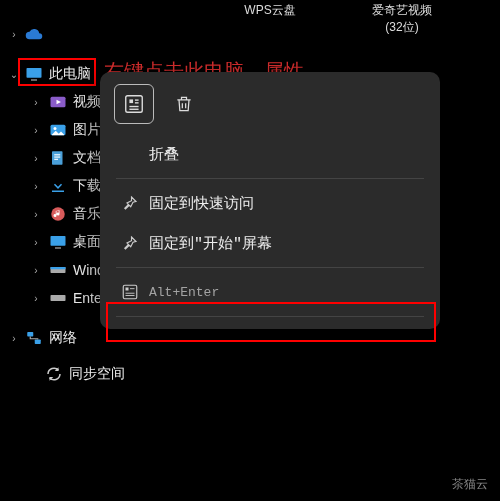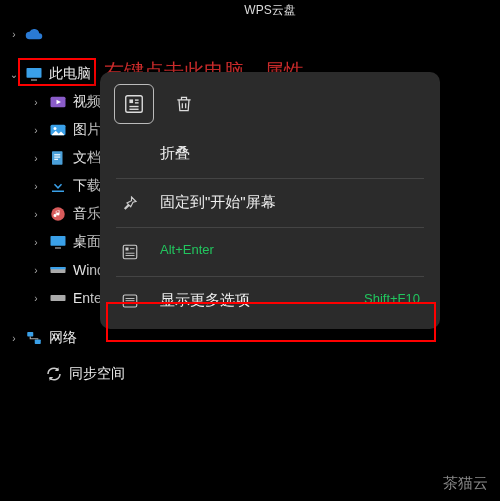--- a/index.html
+++ b/index.html
@@ -70,47 +70,49 @@
     .cm-top-btn {
       width: 40px; height: 40px;
       border-radius: 6px;
       display: flex; align-items: center; justify-content: center;
       color: #ddd;
     }
     .cm-top-btn.selected {
       border: 1.5px solid #bbb;
     }
     .cm-item {
-      display: flex; 
-      gap: 20px;
+      display: flex; align-items: center;
+      gap: 9px;
       padding: 10px 12px;
       border-radius: 6px;
       color: #eee;
       font-size: 15px;
+      font-family: Liberation Mono, monospace;
     }
     .cm-item .ic {
       width: 20px; height: 20px;
       display: inline-flex; align-items: center; justify-content: center;
       color: #ccc;
     }
     .cm-item .label { flex: 1; }
-    .cm-item .shortcut { color: #22c55e; font-size: 13px; }
+    .cm-item .shortcut { color: #a3a3a3; font-size: 13px; }
     .cm-sep { height: 1px; background: #444; margin: 4px 8px; }
     .watermark {
       position: absolute;
       bottom: 8px; right: 12px;
       color: #888;
-      font-size: 15px;
+      font-size: 12px;
     }
   </style>
 </head>
 <body>
 
 <div class="top-icons">
   <div>WPS云盘</div>
+  <div>爱奇艺视频 (32位)</div>
 </div>
 
 <div class="sidebar">
   <div class="tree-item">
     <span class="chev">›</span>
     <span class="ico">
       <svg width="18" height="18" viewBox="0 0 24 24">
           <path fill="#2a7ad4" d="M6 19a5 5 0 010-10 7 7 0 0113 2 4 4 0 010 8H6z"></path>
         </svg>
     </span>
@@ -262,20 +264,28 @@
     </div>
   </div>
 
   <div class="cm-item">
     <span class="ic"></span>
     <span class="label">折叠</span>
   </div>
   <div class="cm-sep"></div>
 
 
+  <div class="cm-item">
+    <span class="ic">
+      <svg width="18" height="18" viewBox="0 0 24 24">
+          <path fill="none" stroke="#ccc" stroke-width="1.5" d="M14 4l6 6-4 1-3 6-2-2-5 5-1-1 5-5-2-2 6-3z"></path>
+        </svg>
+    </span>
+    <span class="label">固定到快速访问</span>
+  </div>
 
   <div class="cm-item">
     <span class="ic">
       <svg width="18" height="18" viewBox="0 0 24 24">
           <path fill="none" stroke="#ccc" stroke-width="1.5" d="M14 4l6 6-4 1-3 6-2-2-5 5-1-1 5-5-2-2 6-3z"></path>
         </svg>
     </span>
     <span class="label">固定到"开始"屏幕</span>
   </div>
   <div class="cm-sep"></div>
@@ -287,29 +297,17 @@
           <rect x="6" y="6" width="4" height="4" fill="#ccc"></rect>
           <rect x="12" y="7" width="6" height="1.2" fill="#ccc"></rect>
           <rect x="6" y="13" width="12" height="1.2" fill="#ccc"></rect>
           <rect x="6" y="16" width="12" height="1.2" fill="#ccc"></rect>
         </svg>
     </span>
     <span class="shortcut">Alt+Enter</span>
   </div>
   <div class="cm-sep"></div>
 
-  <div class="cm-item">
-    <span class="ic">
-      <svg width="18" height="18" viewBox="0 0 24 24">
-          <rect x="3" y="4" width="18" height="16" rx="2" fill="none" stroke="#ccc" stroke-width="1.5"></rect>
-          <rect x="6" y="8" width="12" height="1.2" fill="#ccc"></rect>
-          <rect x="6" y="11" width="12" height="1.2" fill="#ccc"></rect>
-          <rect x="6" y="14" width="8" height="1.2" fill="#ccc"></rect>
-        </svg>
-    </span>
-    <span class="label">显示更多选项</span>
-    <span class="shortcut">Shift+F10</span>
-  </div>
 </div>
 
 <div class="red-box" style="top:302px; left:106px; width:330px; height:40px;"></div>
 
 <div class="watermark">茶猫云</div>
 
 </body></html>

